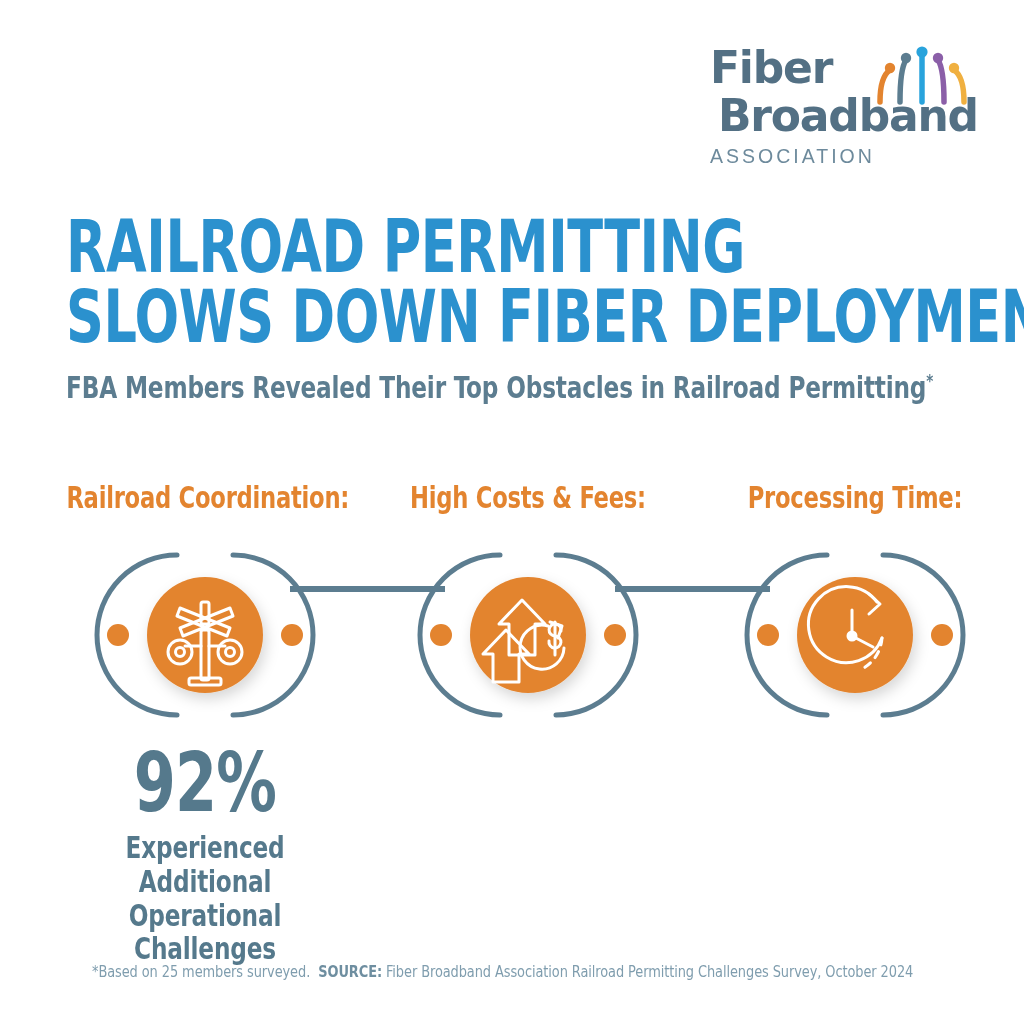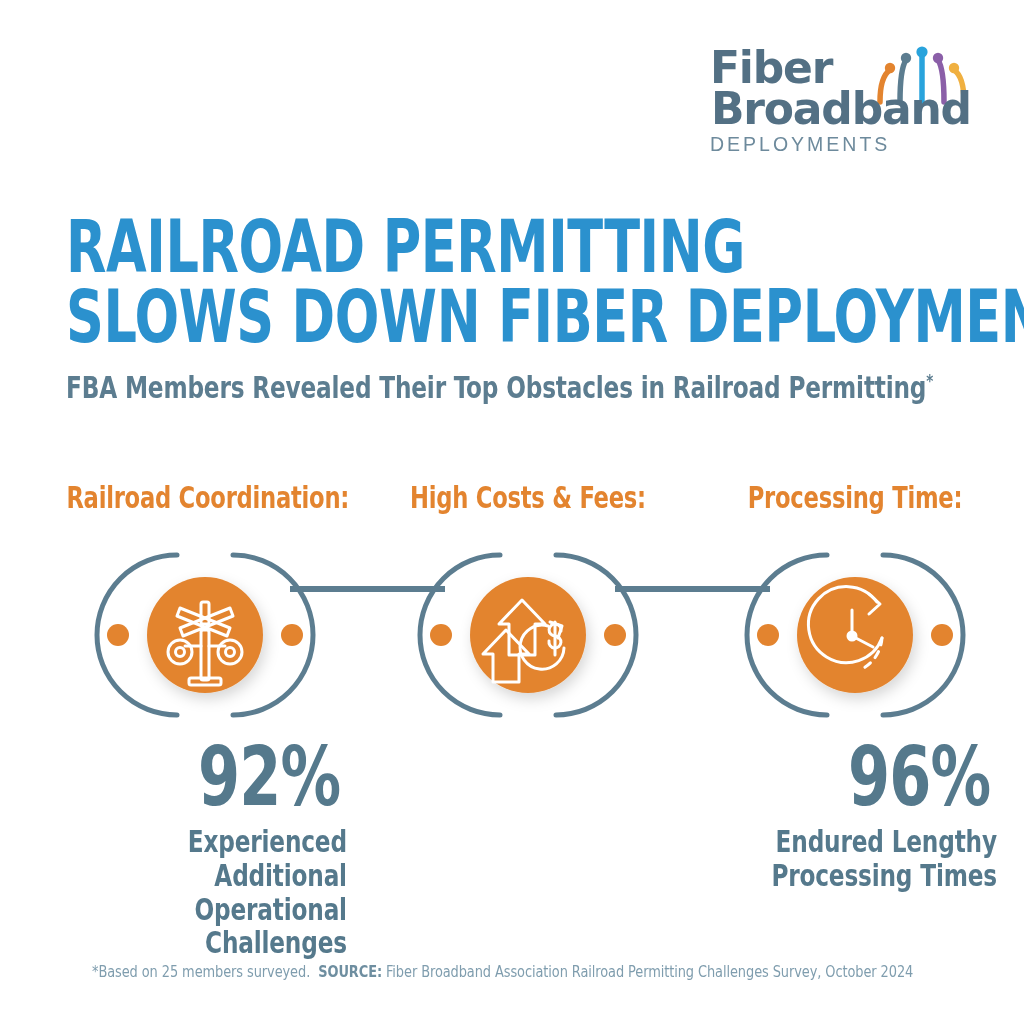--- a/index.html
+++ b/index.html
@@ -42,21 +42,21 @@
     font-weight: bold;
     letter-spacing: -1.2px;
     line-height: 0.92;
   }
   .logo-line1 {
     font-size: 44px;
     margin: 0;
   }
   .logo-line2 {
     font-size: 44px;
-    margin: 1px;
+    margin: 8px;
   }
   .logo-assoc {
     color: #6d8a9c;
     font-family: "Liberation Sans", sans-serif;
     font-size: 19.5px;
     letter-spacing: 3.0px;
     margin-top: 3px;
     font-weight: normal;
   }
   .logo-fibers {
@@ -150,23 +150,23 @@
     top: 586px;
     height: 6px;
     background: #5C7D90;
     z-index: 1;
   }
   .conn-a { left: 290px; width: 155px; }
   .conn-b { left: 615px; width: 155px; }
 
   .stat {
     position: absolute;
-    top: 257px;
+    top: 263px;
     width: 330px;
-    text-align: right;
+    text-align: center;
   }
   .stat-number {
     color: #55798C;
     font-family: "DejaVu Sans Condensed", "Liberation Sans Narrow", "Liberation Sans", sans-serif;
     font-weight: bold;
     font-size: 82px;
     line-height: 0.98;
     letter-spacing: -1px;
     transform: scaleX(0.82);
     margin: 0;
@@ -211,21 +211,21 @@
       <path d="M50 58 L50 12" stroke="#29A3DC" stroke-width="5.5" fill="none" stroke-linecap="round"></path>
       <circle cx="50" cy="8" r="5.6" fill="#29A3DC"></circle>
       <path d="M72 58 C72 36 70 22 66 16" stroke="#8B5FA8" stroke-width="5.5" fill="none" stroke-linecap="round"></path>
       <circle cx="66" cy="14" r="5.2" fill="#8B5FA8"></circle>
       <path d="M92 58 C92 40 88 30 82 26" stroke="#F0B040" stroke-width="5.5" fill="none" stroke-linecap="round"></path>
       <circle cx="82" cy="24" r="5.2" fill="#F0B040"></circle>
     </svg>
     <div class="logo-words">
       <div class="logo-line1">Fiber</div>
       <div class="logo-line2">Broadband</div>
-      <div class="logo-assoc">DEPLOYMENTS</div>
+      <div class="logo-assoc">ASSOCIATION</div>
     </div>
   </div>
 
   <div class="headline">
     <div class="headline-line">RAILROAD PERMITTING</div>
     <div class="headline-line">SLOWS DOWN FIBER DEPLOYMENTS</div>
   </div>
 
   <div class="subtitle"><span>FBA Members Revealed Their Top Obstacles in Railroad Permitting</span><sup>*</sup></div>
 
@@ -313,24 +313,19 @@
             <path d="M192 108 A 38 38 0 0 1 170 140" stroke-dasharray="7 7"></path>
             <path d="M179 64 L190 74 L179 84"></path>
             <line x1="162" y1="80" x2="162" y2="106"></line>
             <line x1="162" y1="106" x2="183" y2="117"></line>
             <circle cx="162" cy="106" r="4" fill="#FFFFFF"></circle>
           </g>
           <circle cx="78" cy="105" r="11" fill="#E3842F"></circle>
           <circle cx="252" cy="105" r="11" fill="#E3842F"></circle>
         </svg>
       </div>
-      <div class="stat">
-        <div class="stat-number">96%</div>
-        <div class="stat-label">Endured Lengthy
-Processing Times</div>
-      </div>
     </div>
 
   </div>
 
   <div class="footnote"><span>*Based on 25 members surveyed.</span>&nbsp;&nbsp;<b>SOURCE:</b>&nbsp;<span>Fiber Broadband Association Railroad Permitting Challenges Survey, October 2024</span></div>
 
 </div>
 
 </body></html>

